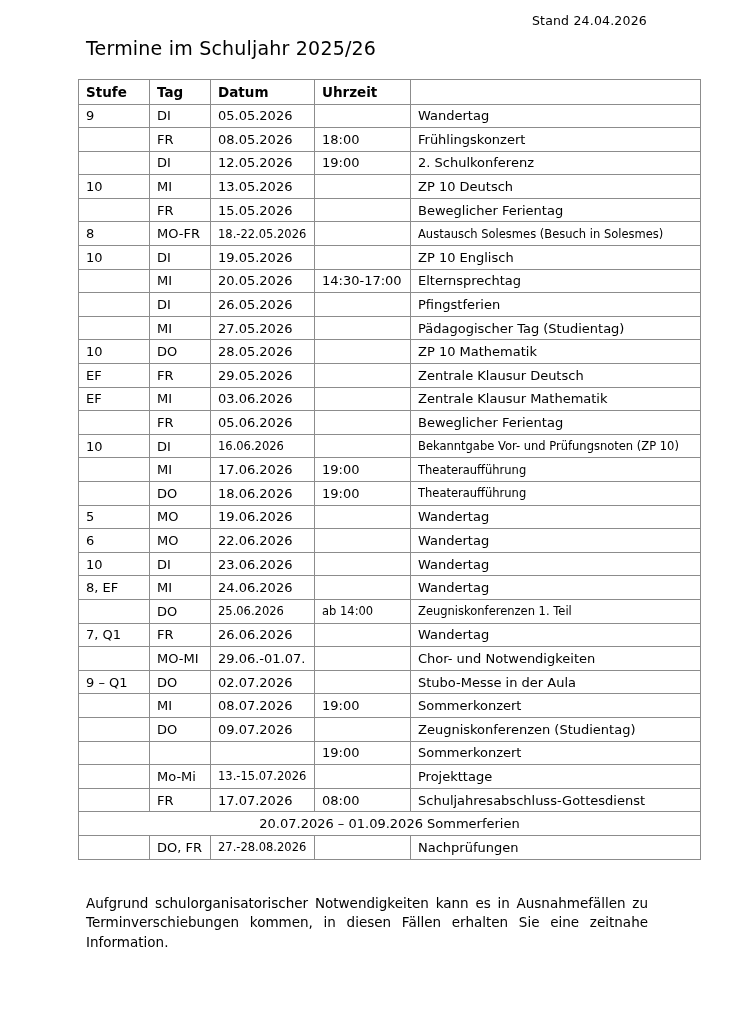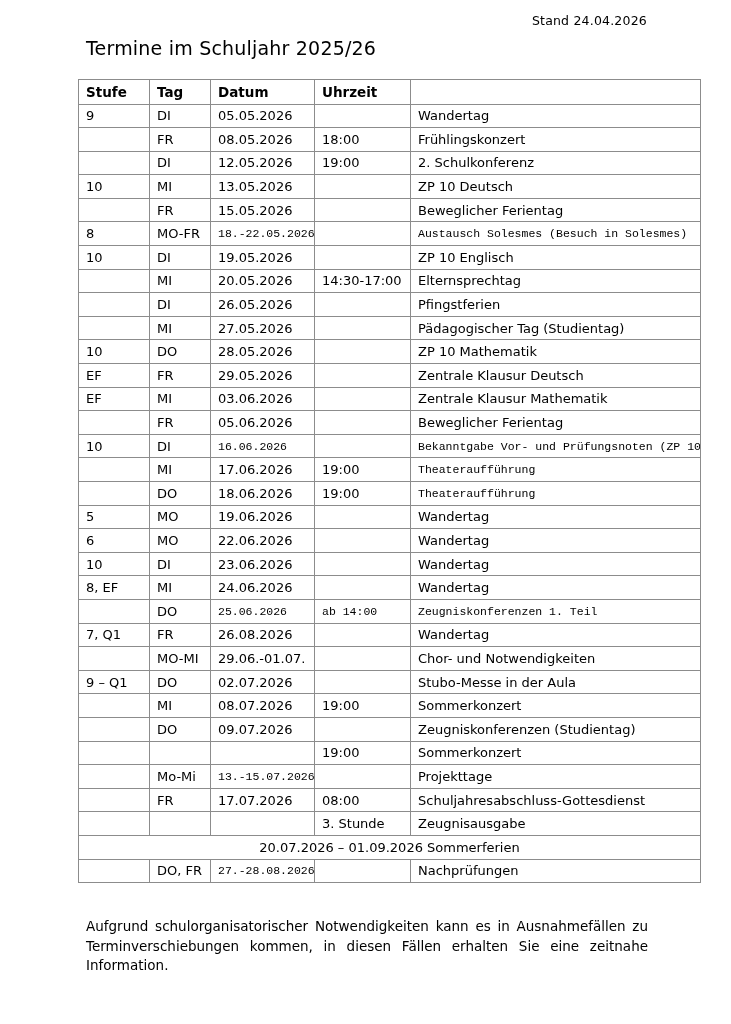--- a/index.html
+++ b/index.html
@@ -48,21 +48,20 @@
   table.schedule th {
     font-size: 13.5px;
     font-weight: bold;
     height: 23.5px;
   }
   table.schedule td {
     font-size: 13px;
   }
   table.schedule td.small {
     font-size: 11.5px;
-    font-family: Liberation Mono, monospace;
   }
   table.schedule td.merged {
     text-align: center;
     padding-left: 2px;
   }
   .footer {
     margin: 34px 83px 0 86px;
     font-size: 13.5px;
     font-weight: normal;
     line-height: 19.5px;
@@ -246,21 +245,21 @@
         <tr>
           <td></td>
           <td>DO</td>
           <td class="small">25.06.2026</td>
           <td class="small">ab 14:00</td>
           <td class="small">Zeugniskonferenzen 1. Teil</td>
         </tr>
         <tr>
           <td>7, Q1</td>
           <td>FR</td>
-          <td>26.08.2026</td>
+          <td>26.06.2026</td>
           <td></td>
           <td>Wandertag</td>
         </tr>
         <tr>
           <td></td>
           <td>MO-MI</td>
           <td>29.06.-01.07.</td>
           <td></td>
           <td>Chor- und Notwendigkeiten</td>
         </tr>
@@ -300,27 +299,20 @@
           <td>Projekttage</td>
         </tr>
         <tr>
           <td></td>
           <td>FR</td>
           <td>17.07.2026</td>
           <td>08:00</td>
           <td>Schuljahresabschluss-Gottesdienst</td>
         </tr>
         <tr>
-          <td></td>
-          <td></td>
-          <td></td>
-          <td>3. Stunde</td>
-          <td>Zeugnisausgabe</td>
-        </tr>
-        <tr>
           <td colspan="5" class="merged">20.07.2026 – 01.09.2026 Sommerferien</td>
         </tr>
         <tr>
           <td></td>
           <td>DO, FR</td>
           <td class="small">27.-28.08.2026</td>
           <td></td>
           <td>Nachprüfungen</td>
         </tr>
       </tbody>

